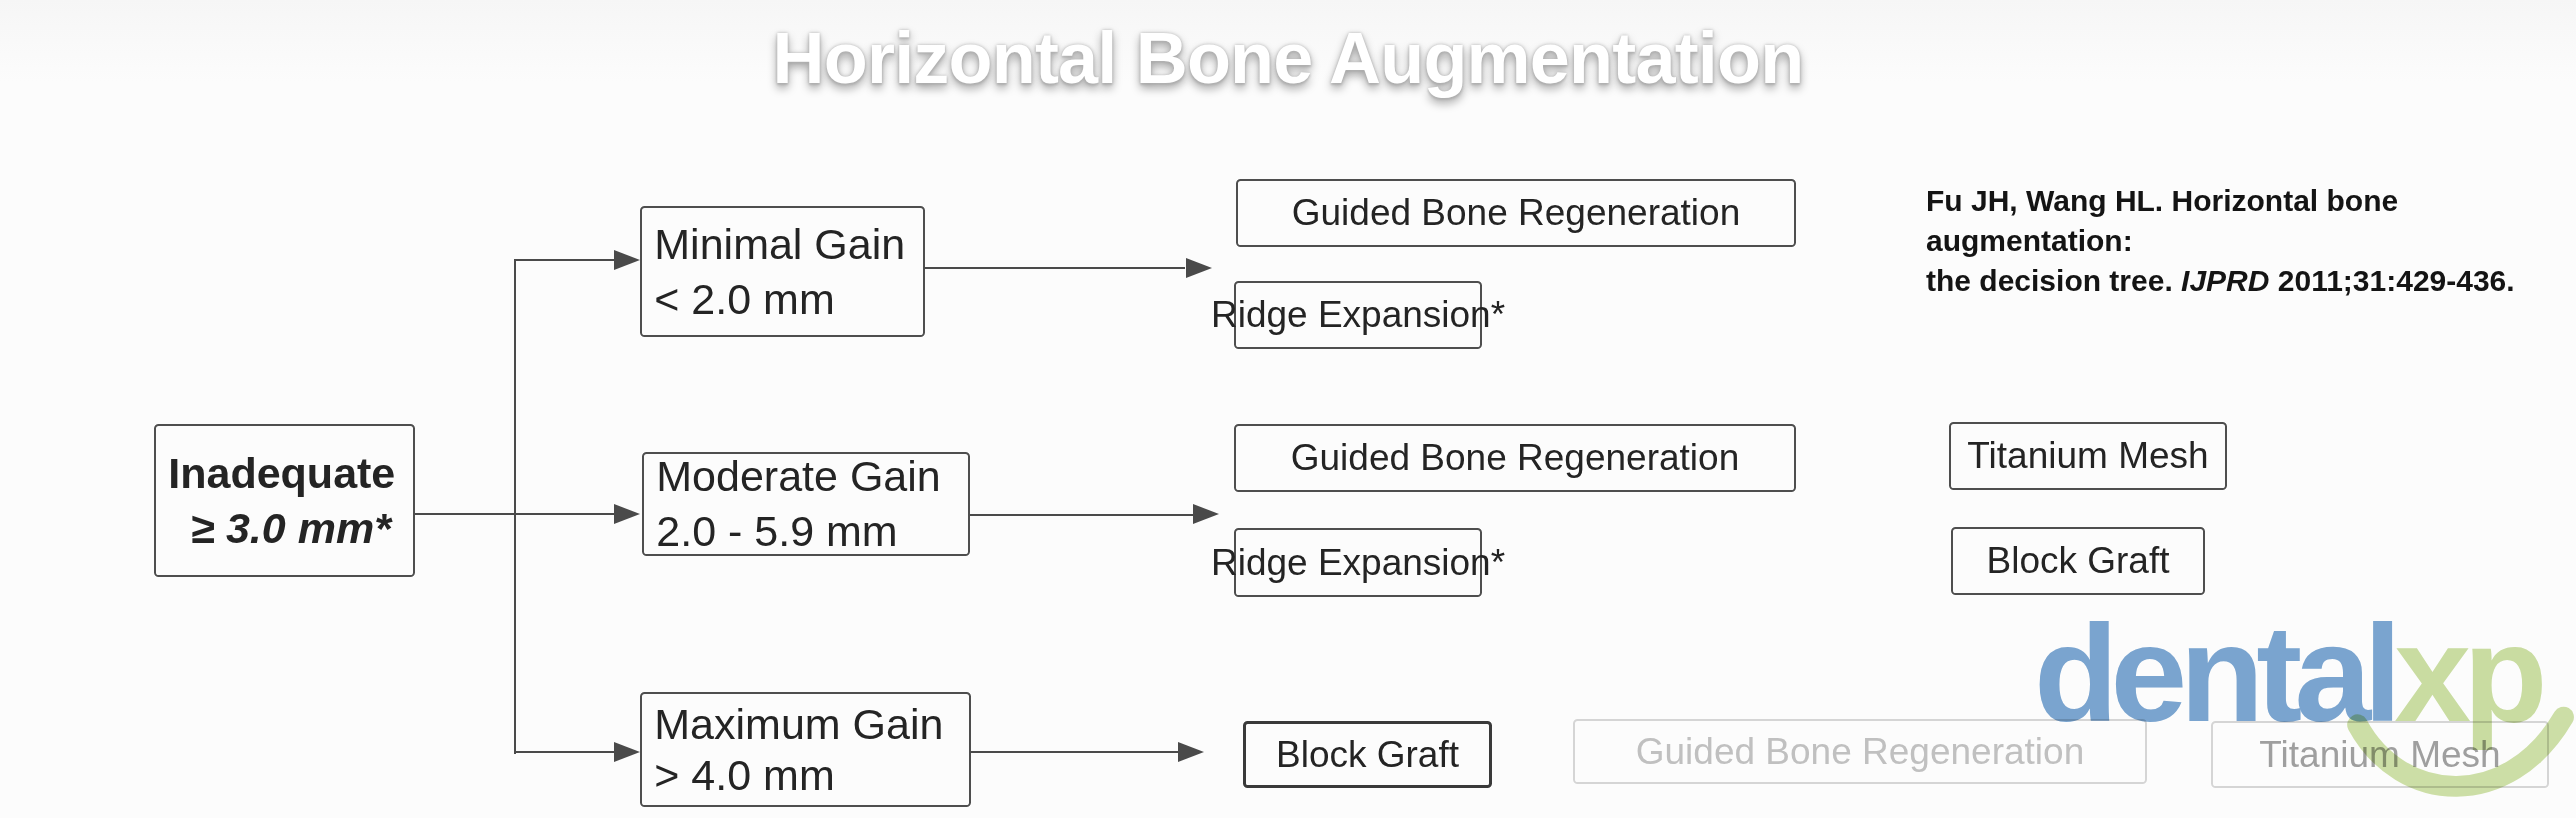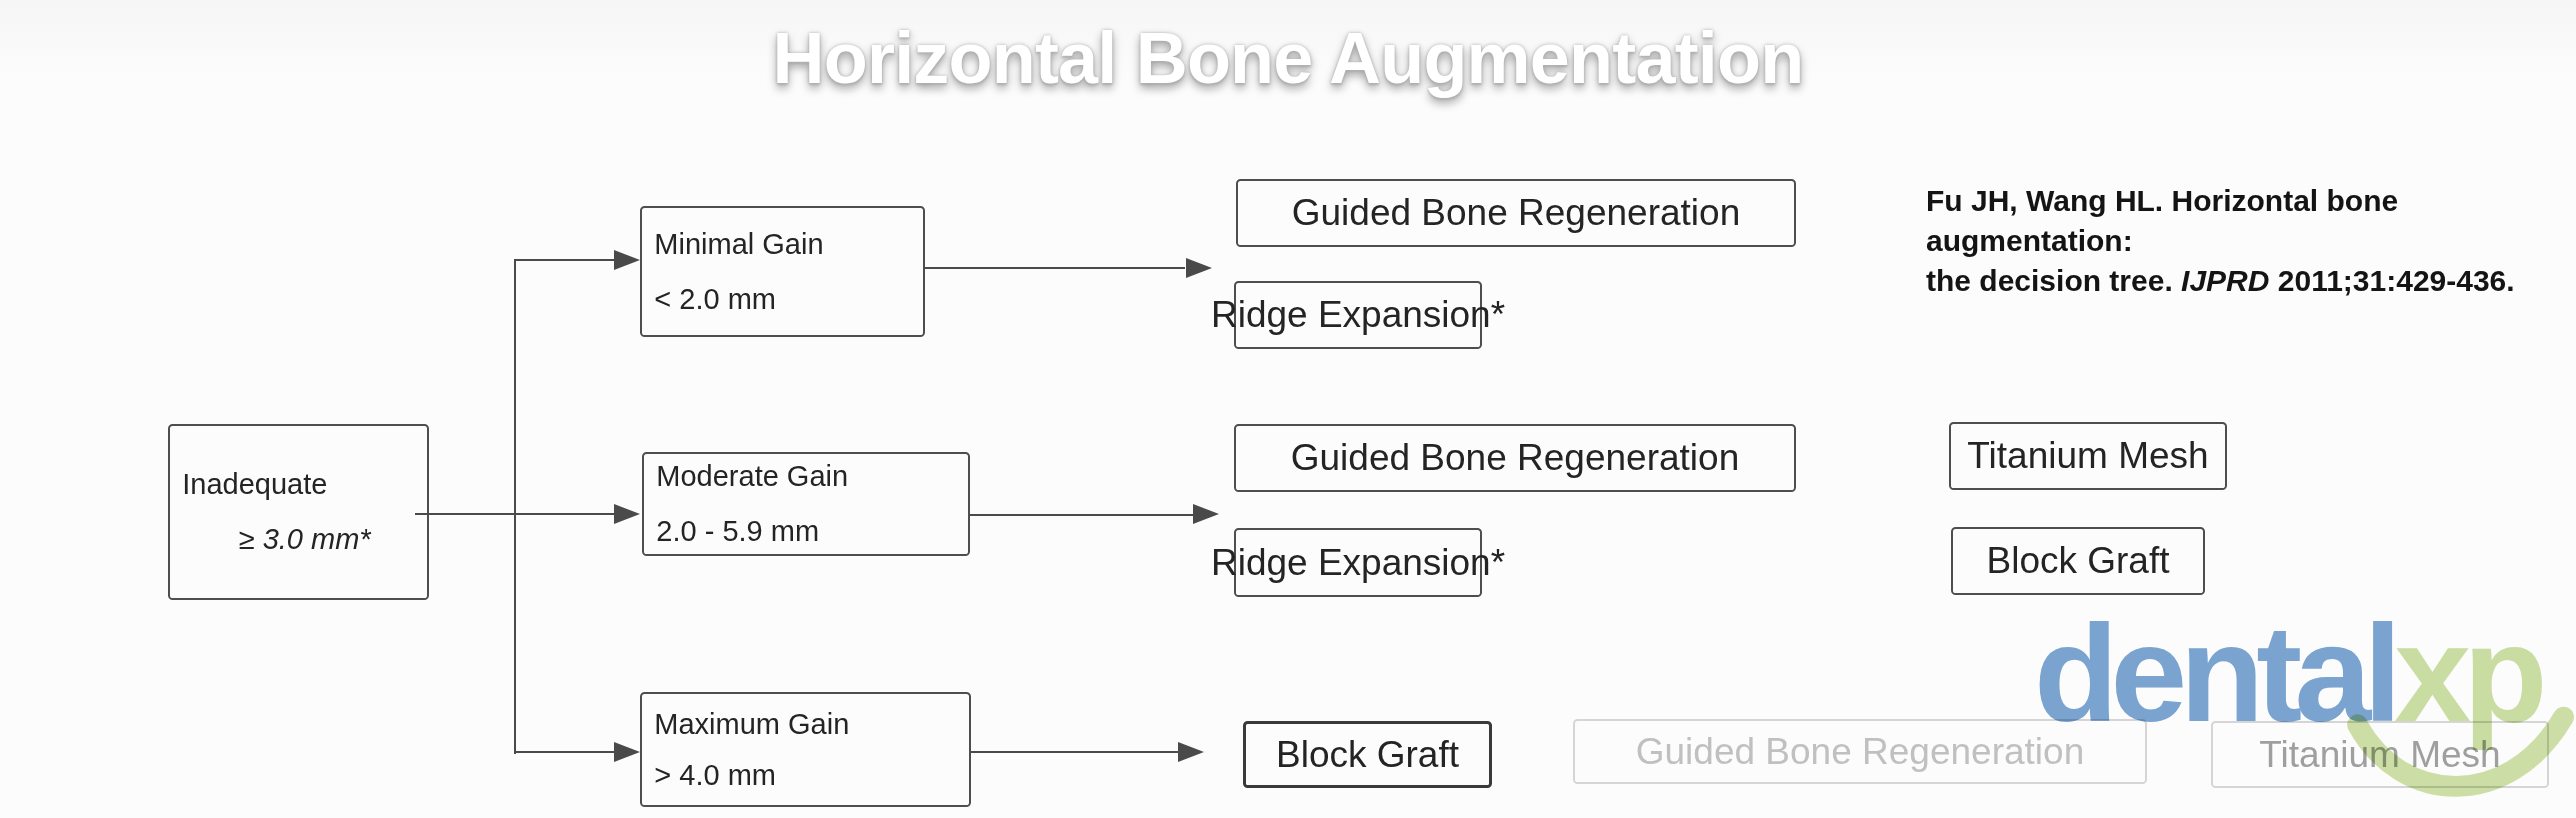--- a/index.html
+++ b/index.html
@@ -15,21 +15,21 @@
     text-align:center; font-size:72px; font-weight:bold; letter-spacing:-0.8px;
     color:#ffffff;
     text-shadow:0 0 3.1px #b4b4b4, 0 5.4px 9.2px #9f9f9f, 0 1.5px 2.3px #c2c2c2;
     white-space:nowrap;
   }
   .box {
     position:absolute; box-sizing:border-box;
     border:2.3px solid #4e4e4e; border-radius:4.6px; background:transparent;
   }
   .labelbox { display:flex; flex-direction:column; justify-content:center;
-    padding-left:12.3px; font-size:29px; line-height:55px; color:#242424; }
+    padding-left:12.3px; font-size:43px; line-height:55px; color:#242424; }
   .optbox { display:flex; align-items:center; justify-content:center;
     font-size:37px; color:#242424; white-space:nowrap; }
   .ital { font-style:italic;text-align:center; }
   .strong-border { border:3.1px solid #3a3a3a; }
   .faded { border:2.3px solid var(--faded-border,#d5d5d5); }
   .faded-text-light { color:var(--faded-text,#c0c0c0); }
   .faded-text-mid { color:#9f9f9f; }
   .hline { position:absolute; height:2.3px; background:var(--line,#4a4a4a); }
   .vline { position:absolute; width:2.3px;  background:var(--line,#4a4a4a); }
   .arr   { position:absolute; width:0; height:0;
@@ -49,21 +49,21 @@
 
 <div class="stage">
 
   <div class="title">Horizontal Bone Augmentation</div>
 
   <div class="citation">
     <div>Fu JH, Wang HL. Horizontal bone augmentation:</div>
     <div><span>the decision tree. </span><span class="ital">IJPRD</span><span> 2011;31:429-436.</span></div>
   </div>
 
-  <div class="box labelbox" style="left:168px; top:424px; width:261px; height:176px; line-height:55px;">
+  <div class="box labelbox" style="left:154px; top:424px; width:261px; height:153px; line-height:55px;font-weight:bold;">
     <div>Inadequate</div>
     <div class="ital">≥ 3.0 mm*</div>
   </div>
 
   <div class="box labelbox" style="left:640px; top:206px; width:285px; height:131px;">
     <div>Minimal Gain</div>
     <div>&lt; 2.0 mm</div>
   </div>
 
   <div class="box labelbox" style="left:642px; top:452px; width:328px; height:104px;">

